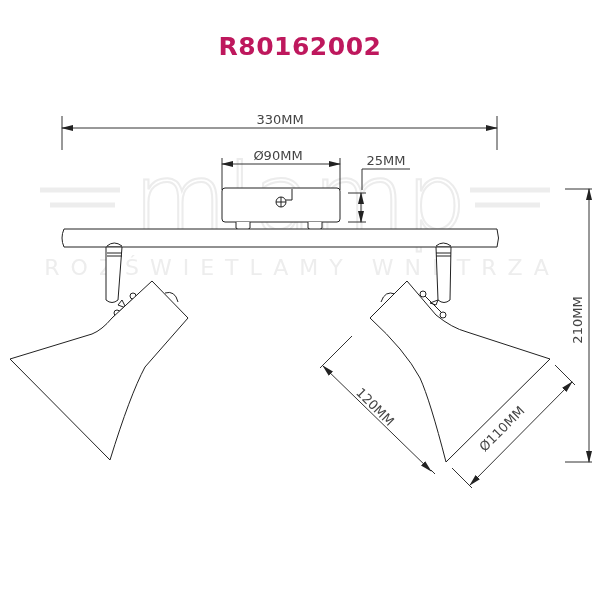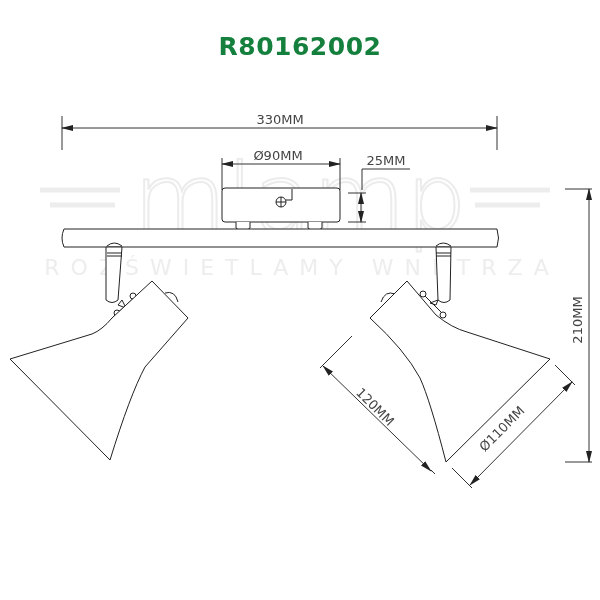--- a/index.html
+++ b/index.html
@@ -1,19 +1,19 @@
 <!DOCTYPE html>
 <html><head>
   <meta charset="utf-8">
   <style>
     html, body { margin: 0; padding: 0; background: #ffffff; }
     body { width: 600px; height: 600px; position: relative; overflow: hidden; font-family: "DejaVu Sans", sans-serif; }
     .title {
       position: absolute; left: 0; top: 32px; width: 600px; text-align: center;
-      font-family: "DejaVu Sans", sans-serif; font-size: 25px; font-weight: bold; color: #15803d;
+      font-family: "DejaVu Sans", sans-serif; font-size: 25px; font-weight: bold; color: #be185d;
       letter-spacing: 0.5px;
     }
     svg { position: absolute; left: 0; top: 0; }
     .dim { font-family: "DejaVu Sans", sans-serif; font-size: 13px; fill: #444; }
     .wm-big { font-family: "DejaVu Sans", sans-serif; font-size: 96px; fill: none; stroke: #ececec; stroke-width: 2; font-weight: 200; }
     .wm-small { font-family: "DejaVu Sans", sans-serif; font-size: 22px; fill: #ededed; letter-spacing: 11px; }
   </style>
 </head>
 <body>
 

